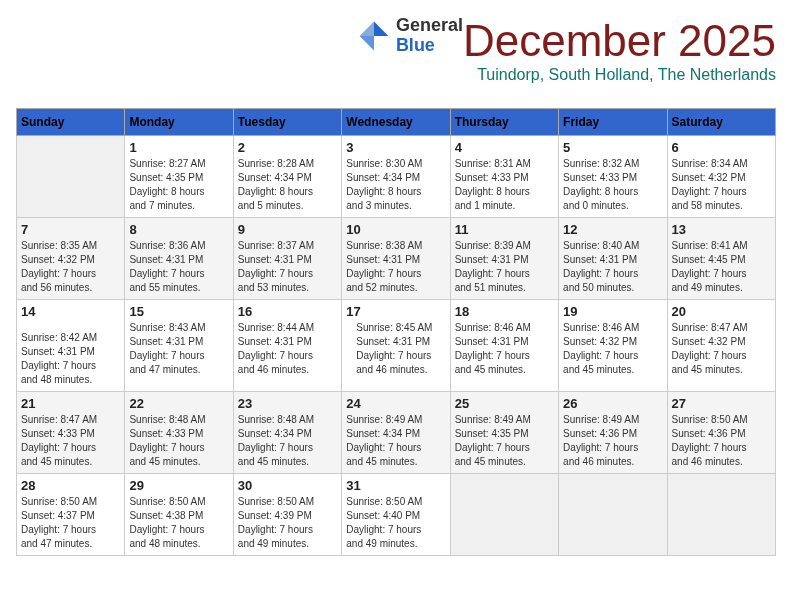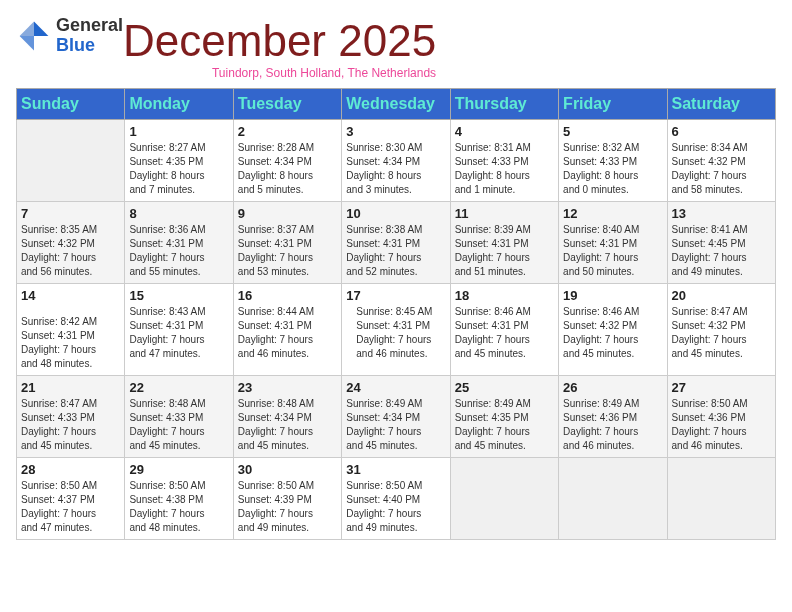--- a/index.html
+++ b/index.html
@@ -5,23 +5,23 @@
     * { box-sizing: border-box; margin: 0; padding: 0; }
     body {
       font-family: Arial, sans-serif;
       background: #fff;
       width: 792px;
       min-height: 612px;
       padding: 16px;
     }
     .header-row {
       display: flex;
-      justify-content: flex-start;
+      justify-content: flex-end;
       align-items: flex-start;
-      margin-bottom: 8px;
+      margin-bottom: 24px;
     }
     .logo {
       display: flex;
       align-items: center;
       gap: 4px;
     }
     .logo-text {
       font-size: 18px;
       font-weight: bold;
       line-height: 1.1;
@@ -34,34 +34,34 @@
     }
     .title-block {
       text-align: right;
     }
     .month-year {
       font-size: 44px;
       font-weight: normal;
       color: #7f1d1d;
     }
     .location {
-      font-size: 12px;
-      color: #ec4899;
+      font-size: 16px;
+      color: #0f766e;
     }
     table {
       width: 100%;
       border-collapse: collapse;
       font-size: 11px;
     }
     thead tr th {
       background: #3366cc;
-      color: #5eead4;
+      color: #000000;
       padding: 6px 4px;
       text-align: left;
-      font-size: 16px;
+      font-size: 12px;
       font-weight: bold;
       border: 1px solid #aaa;
     }
     tbody tr td {
       border: 1px solid #ccc;
       vertical-align: top;
       padding: 4px;
       min-height: 80px;
       width: 107px;
     }

